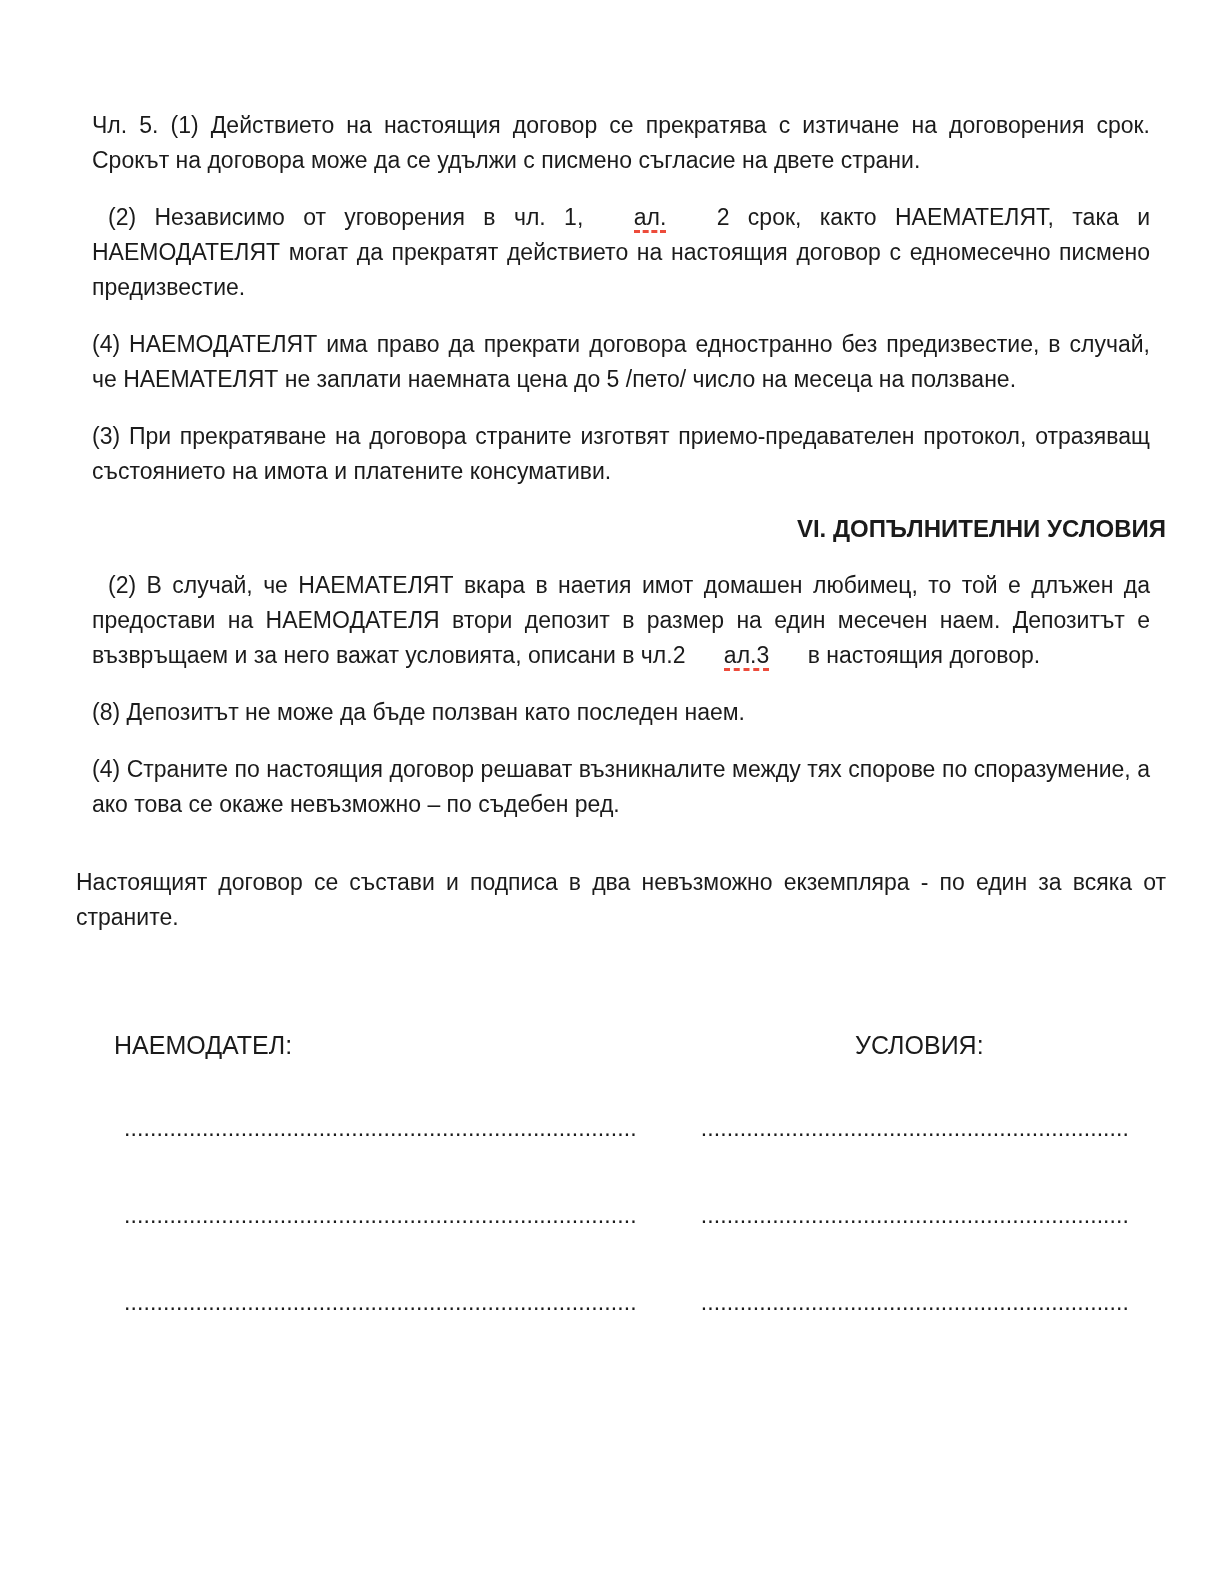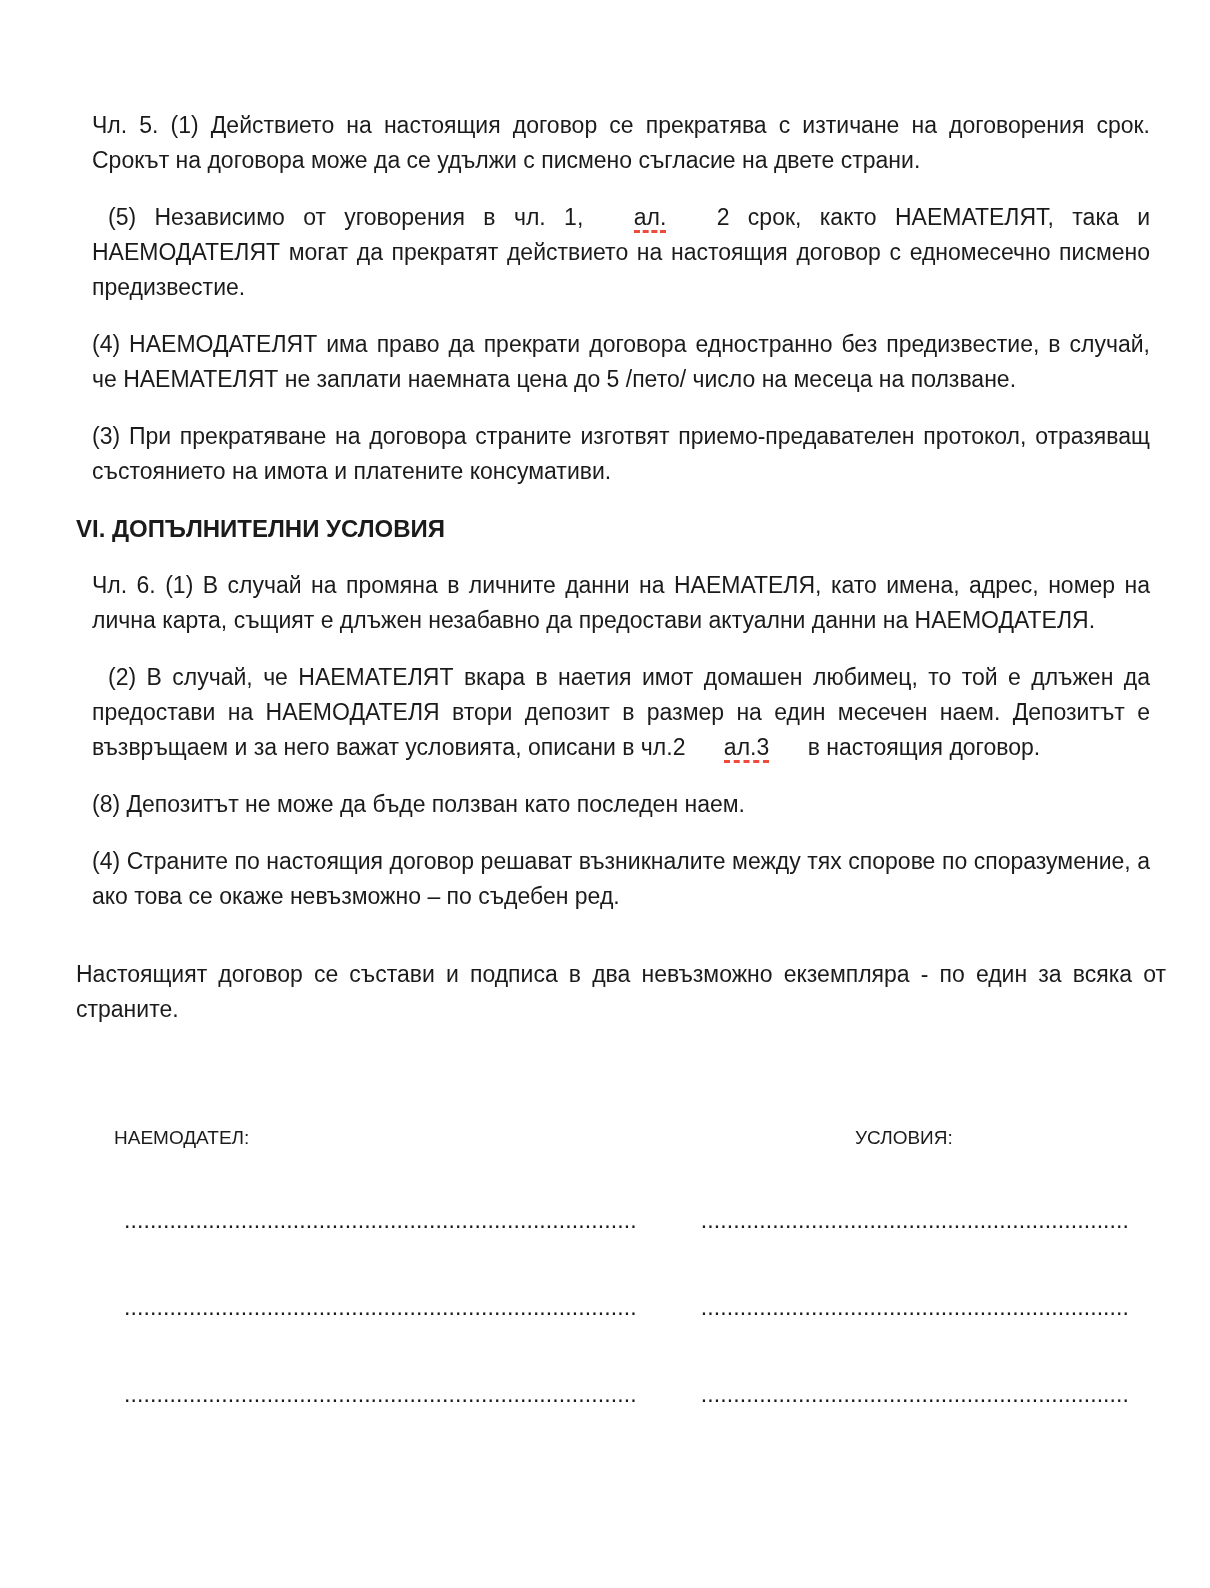--- a/index.html
+++ b/index.html
@@ -17,33 +17,33 @@
   p.clause {
     font-size: 23px;
     line-height: 35px;
     text-align: justify;
     margin: 0 0 22px 0;
   }
   h2.section-heading {
     font-size: 24px;
     line-height: 35px;
     font-weight: bold;
-    text-align: left;
+    text-align: right;
     margin: 0 0 22px 0;
   }
   .misspell {
     border-bottom: 3px dashed #ed4b3b;
   }
   p.closing {
     margin-top: 43px;
   }
   .sig-labels {
     display: flex;
     margin-top: 77px;
-    font-size: 19px;
+    font-size: 25px;
     line-height: 35px;
   }
   .sig-labels .left-col {
     width: 715px;
     padding-left: 6px;
   }
   .sig-row {
     display: flex;
     font-size: 23px;
     line-height: 35px;
@@ -60,29 +60,28 @@
     letter-spacing: 0.1px;
   }
 </style>
 </head>
 <body>
 
 <main>
 
   <section>
     <p class="clause">Чл. 5. (1) Действието на настоящия договор се прекратява с изтичане на договорения срок. Срокът на договора може да се удължи с писмено съгласие на двете страни.</p>
-    <p class="clause"><span>(5) Независимо от уговорения в чл. 1, </span><span class="misspell">ал.</span><span> 2 срок, както НАЕМАТЕЛЯТ, така и НАЕМОДАТЕЛЯТ могат да прекратят действието на настоящия договор с едномесечно писмено предизвестие.</span></p>
+    <p class="clause"><span>(2) Независимо от уговорения в чл. 1, </span><span class="misspell">ал.</span><span> 2 срок, както НАЕМАТЕЛЯТ, така и НАЕМОДАТЕЛЯТ могат да прекратят действието на настоящия договор с едномесечно писмено предизвестие.</span></p>
     <p class="clause">(4) НАЕМОДАТЕЛЯТ има право да прекрати договора едностранно без предизвестие, в случай, че НАЕМАТЕЛЯТ не заплати наемната цена до 5 /пето/ число на месеца на ползване.</p>
     <p class="clause">(3) При прекратяване на договора страните изготвят приемо-предавателен протокол, отразяващ състоянието на имота и платените консумативи.</p>
   </section>
 
   <h2 class="section-heading">VI. ДОПЪЛНИТЕЛНИ УСЛОВИЯ</h2>
 
   <section>
-    <p class="clause">Чл. 6.  (1) В случай на промяна в личните данни на НАЕМАТЕЛЯ, като имена, адрес, номер на лична карта, същият е длъжен незабавно да предостави актуални данни на НАЕМОДАТЕЛЯ.</p>
     <p class="clause"><span>(2) В случай, че НАЕМАТЕЛЯТ вкара в наетия имот домашен любимец, то той е длъжен да предостави на НАЕМОДАТЕЛЯ втори депозит в размер на един месечен наем. Депозитът е възвръщаем и за него важат условията, описани в чл.2 </span><span class="misspell">ал.3</span><span> в настоящия договор.</span></p>
     <p class="clause">(8) Депозитът не може да бъде ползван като последен наем.</p>
     <p class="clause">(4) Страните по настоящия договор решават възникналите между тях спорове по споразумение, а ако това се окаже невъзможно – по съдебен ред.</p>
   </section>
 
   <p class="clause closing">Настоящият договор се състави и подписа в два невъзможно екземпляра - по един за всяка от страните.</p>
 
   <div class="sig-labels">
     <span class="left-col">НАЕМОДАТЕЛ:</span>
     <span class="right-col">УСЛОВИЯ:</span>

